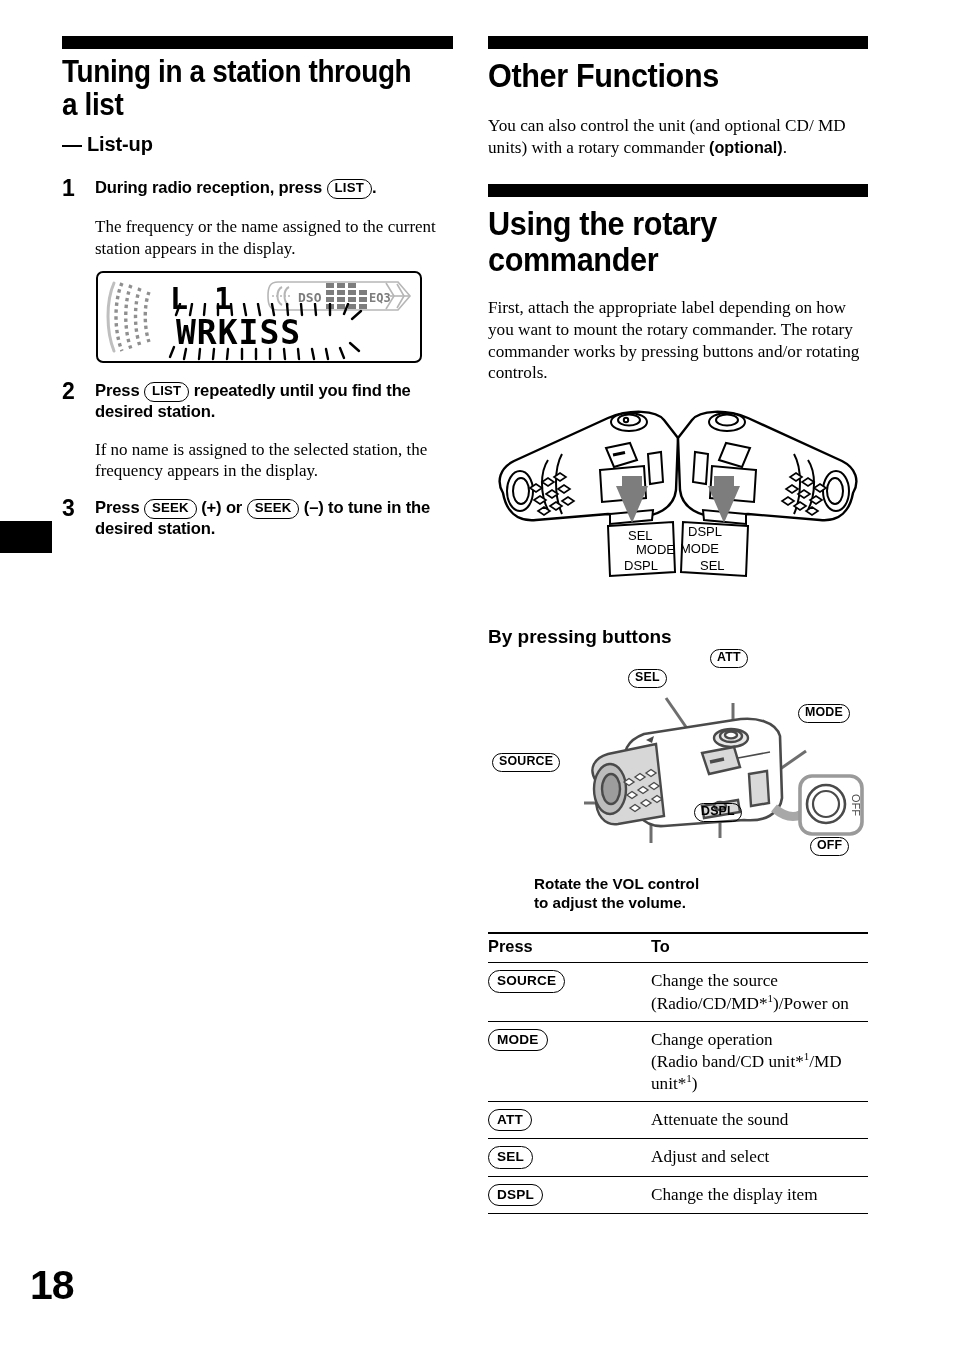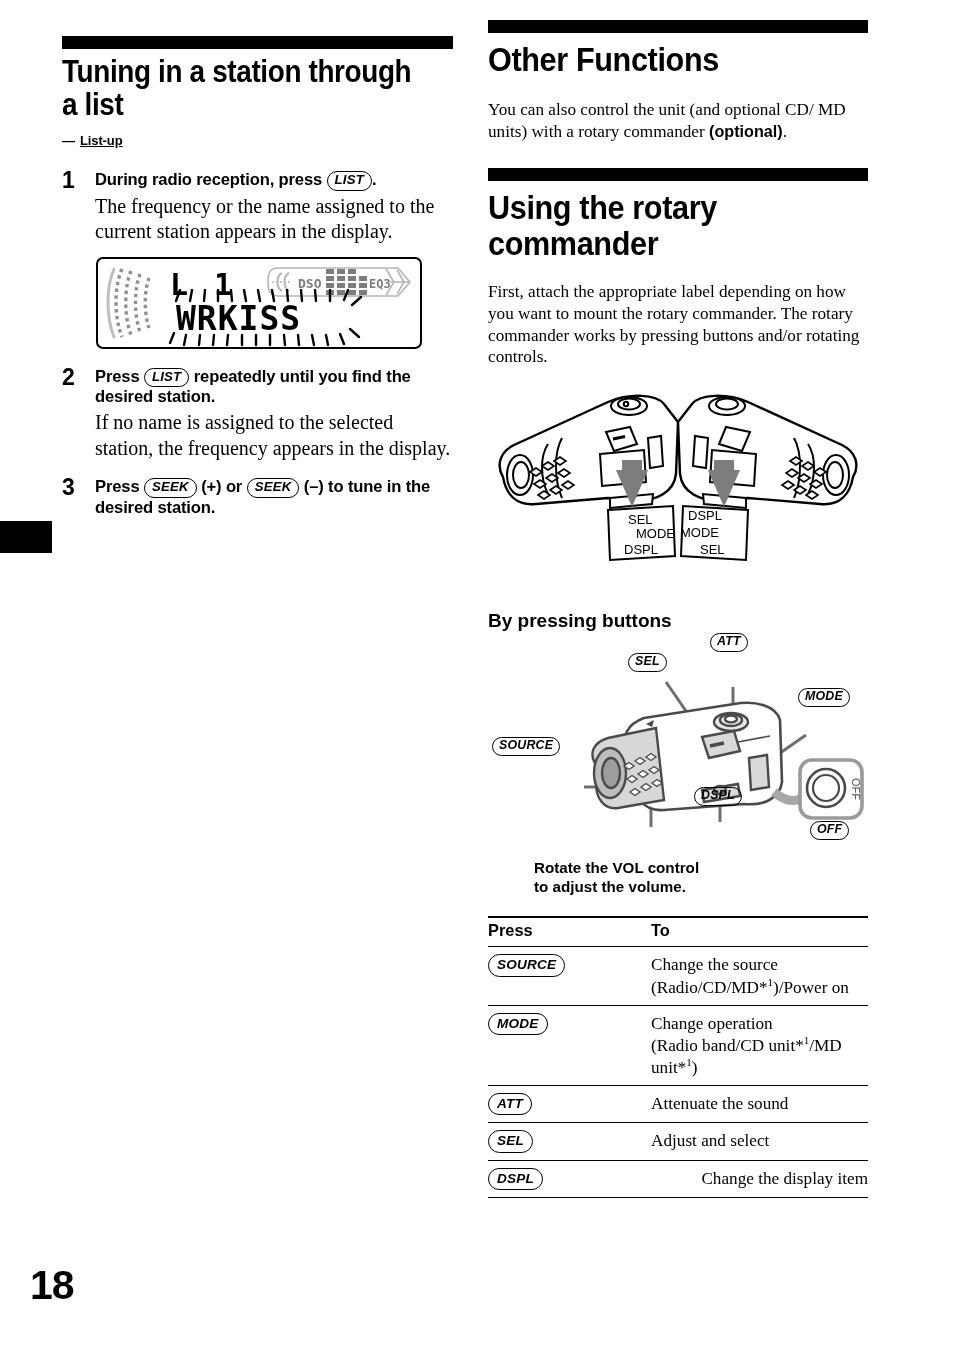--- a/index.html
+++ b/index.html
@@ -27,24 +27,23 @@
     margin:6px 0 0 0;
     transform:scaleX(0.90);
     transform-origin:left top;
     white-space:pre-line;
   }
   h1.sec.big{font-size:34px;}
 
   .subhead{
     font-family:"Liberation Sans", sans-serif;
     font-weight:bold;
-    font-size:13px;
+    font-size:20px;
     margin-top:12px;
     letter-spacing:-0.1px;
-    text-decoration:underline;
   }
   .subhead .dash{display:inline-block;margin-right:5px;}
 
   .body{
     font-family:"Liberation Serif", serif;
     font-size:17.2px;
     line-height:1.26;
   }
   .body b.sans{font-family:"Liberation Sans", sans-serif;font-weight:bold;font-size:16.2px;}
 
@@ -55,37 +54,36 @@
     font-family:"Liberation Sans", sans-serif;
     font-weight:bold;font-size:23px;
   }
   .step .lead{
     font-family:"Liberation Sans", sans-serif;
     font-weight:bold;font-size:16.6px;line-height:1.2;
     letter-spacing:-0.15px;
   }
   .step .expl{
     font-family:"Liberation Serif", serif;
-    font-size:20px;line-height:1.26;margin-top:3px;
+    font-size:17px;line-height:1.26;margin-top:17px;
   }
 
   
   .pill{
     display:inline-block;
     border:1.6px solid #000;
     border-radius:999px;
     padding:0px 7px 1px 7px;
     font-family:"Liberation Sans", sans-serif;
     font-weight:bold;
     font-size:13.2px;
     line-height:1.28;
     letter-spacing:0.2px;
     vertical-align:1px;
     white-space:nowrap;
-    font-style:italic;
   }
   .pill.sm{font-size:12.4px;padding:0 6px 1px 6px;}
   .pill.tbl{font-size:13.6px;padding:1px 8px 2px 8px;}
 
   
   .lcd{
     position:relative;
     width:322px;height:88px;
     border:2px solid #000;border-radius:7px;
     margin-top:12px;margin-left:34px;
@@ -283,21 +281,21 @@
         <span>Press</span>
         <span class="pill">SEEK</span>
         <span>(+) or</span>
         <span class="pill">SEEK</span>
         <span>(–) to tune in the desired station.</span>
       </div>
     </div>
 
   </div>
 
-  <div class="colR" style="top:20px;">
+  <div class="colR" style="top:36px;">
 
     <div class="rulebar"></div>
 
     <h1 class="sec big" style="margin-top:8px;">Other Functions</h1>
 
     <div class="body" style="margin-top:22px;">
       <span>You can also control the unit (and optional CD/ MD units) with a rotary commander </span><b class="sans">(optional)</b><span>.</span>
     </div>
 
     <div class="rulebar" style="margin-top:25px;"></div>
@@ -527,21 +525,21 @@
         <tr>
           <td class="k">
             <span class="pill tbl">SEL</span><sup class="ast"></sup>
           </td>
           <td style="white-space:pre-line;">Adjust and select</td>
         </tr>
         <tr>
           <td class="k">
             <span class="pill tbl">DSPL</span><sup class="ast"></sup>
           </td>
-          <td style="white-space:pre-line;text-align:right;">Change the display item</td>
+          <td style="white-space:pre-line;">Change the display item</td>
         </tr>
       </tbody>
     </table>
 
   </div>
 
   <div class="thumbtab"></div>
   <div class="pageno">18</div>
 
 </div>

